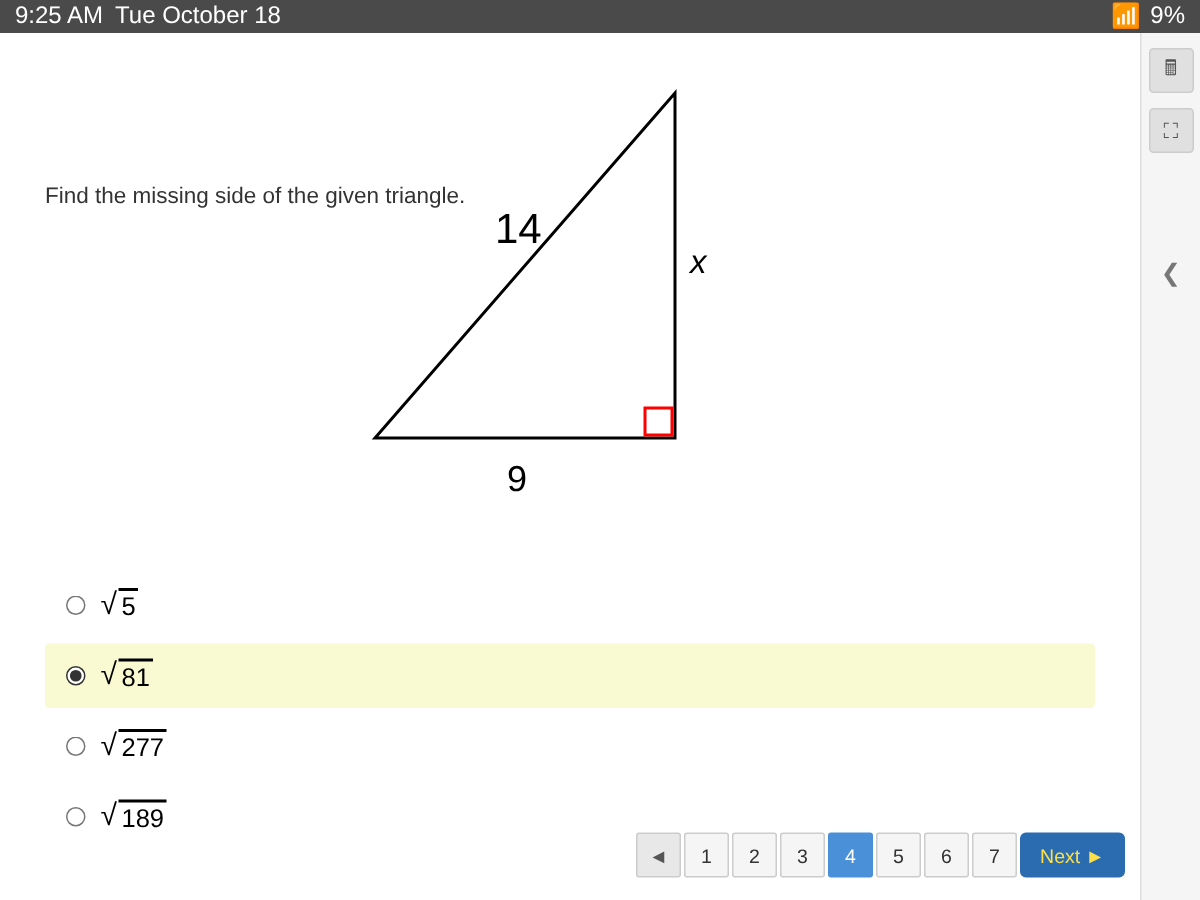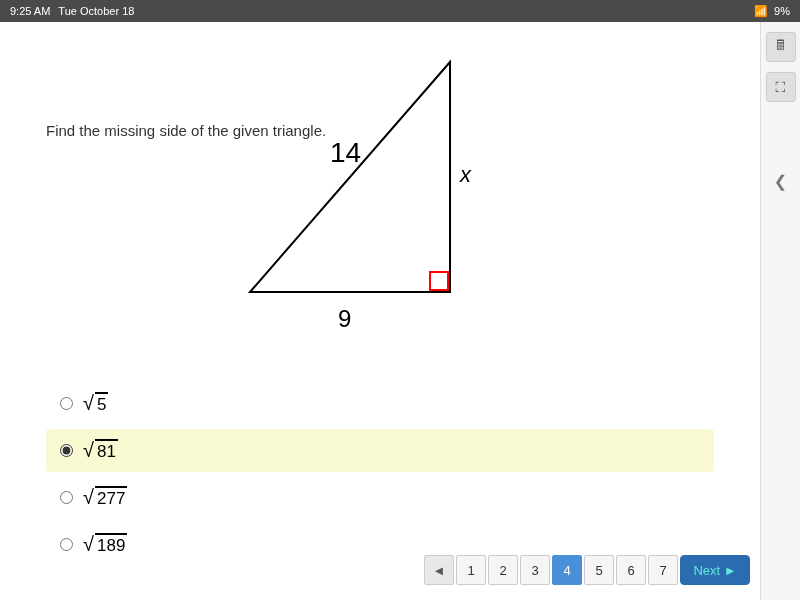--- a/index.html
+++ b/index.html
@@ -15,37 +15,37 @@
 
     
     .status-bar {
       background: #4a4a4a;
       color: #fff;
       height: 22px;
       display: flex;
       align-items: center;
       justify-content: space-between;
       padding: 0 10px;
-      font-size: 11px;
+      font-size: 16px;
     }
     .status-bar-left { display: flex; gap: 8px; }
     .status-bar-center { flex: 1; text-align: center; }
     .status-bar-right { display: flex; gap: 6px; align-items: center; }
 
     
     .main-container {
       display: flex;
       width: 800px;
       height: 578px;
     }
 
     
     .content {
       flex: 1;
-      padding: 20px 46px;
+      padding: 20px 30px;
       background: #fff;
       overflow: hidden;
     }
 
     
     .sidebar {
       width: 40px;
       background: #f5f5f5;
       border-left: 1px solid #ddd;
       display: flex;
@@ -156,21 +156,21 @@
     }
 
     .page-btn.active {
       background: #4a90d9;
       color: #fff;
       border-color: #4a90d9;
     }
 
     .page-btn.next-btn {
       background: #2b6cb0;
-      color: #5eead4;
+      color: #fde047;
       border-color: #2b6cb0;
       width: 70px;
       font-size: 13px;
       border-radius: 4px;
     }
 
     .page-btn.prev-btn {
       background: #e8e8e8;
       color: #555;
     }

